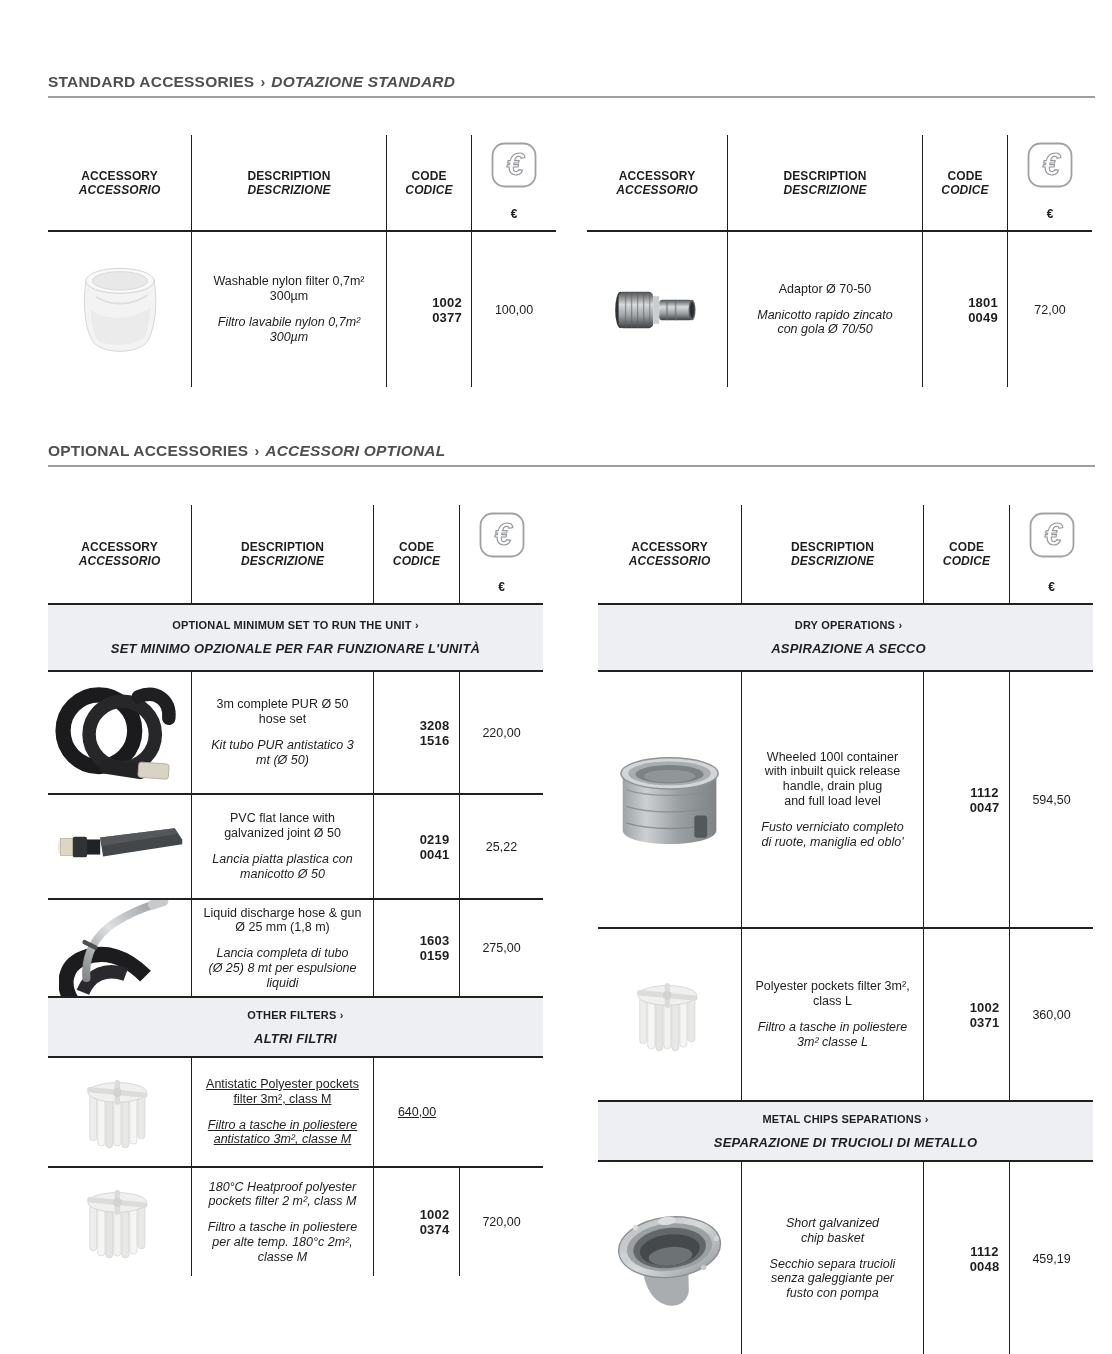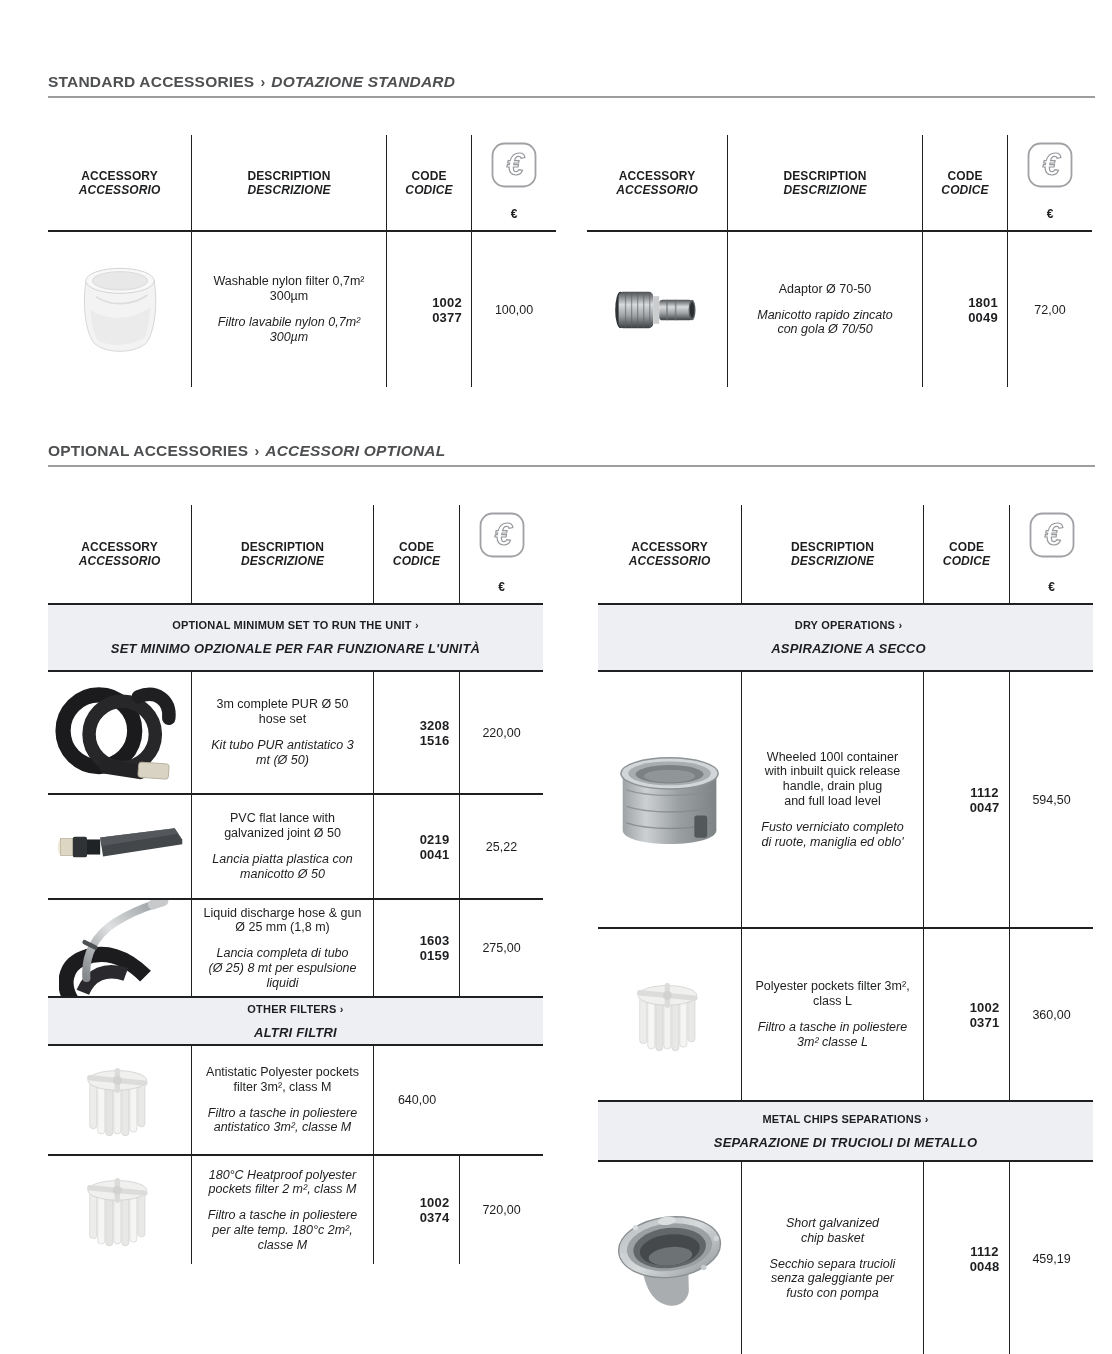--- a/index.html
+++ b/index.html
@@ -270,27 +270,27 @@
 Ø 25 mm (1,8 m)</div>
       <div class="desc-it">Lancia completa di tubo
 (Ø 25) 8 mt per espulsione
 liquidi</div>
     </div>
     <div class="cell code-cell">1603 0159</div>
     <div class="cell price-cell">275,00</div>
   </div>
   <div class="hsep"></div>
 
-  <div class="band" style="height:46px;">
+  <div class="band" style="height:58px;">
     <div class="band-en">OTHER FILTERS ›</div>
     <div class="band-it">ALTRI FILTRI</div>
   </div>
   <div class="hsep"></div>
 
-  <div class="trow" style="height:108px;">
+  <div class="trow" style="height:108px;text-decoration:underline;">
     <div class="cell">
       <span class="prod-img">
         <svg viewBox="0 0 80 92" width="72" height="82">
           <g stroke="#c9c9c9" stroke-width="0.6">
             <rect x="6" y="26" width="8" height="52" rx="3.5" fill="#ededec"></rect>
             <rect x="15" y="28" width="8" height="56" rx="3.5" fill="#f6f6f5"></rect>
             <rect x="24" y="26" width="8" height="60" rx="3.5" fill="#e4e4e3"></rect>
             <rect x="33" y="28" width="8" height="56" rx="3.5" fill="#f2f2f1"></rect>
             <rect x="42" y="26" width="8" height="60" rx="3.5" fill="#e8e8e7"></rect>
             <rect x="51" y="28" width="8" height="54" rx="3.5" fill="#f5f5f4"></rect>

